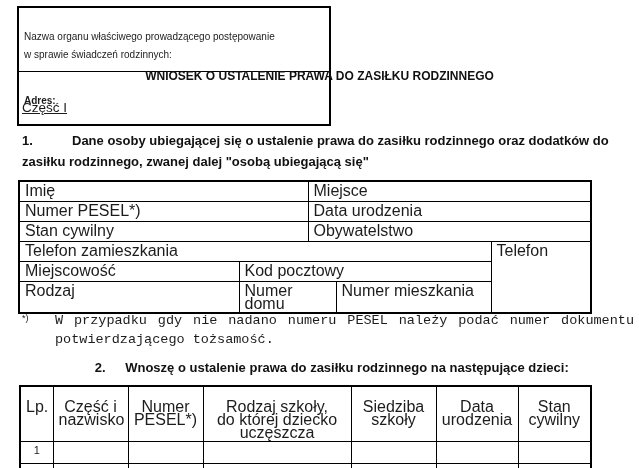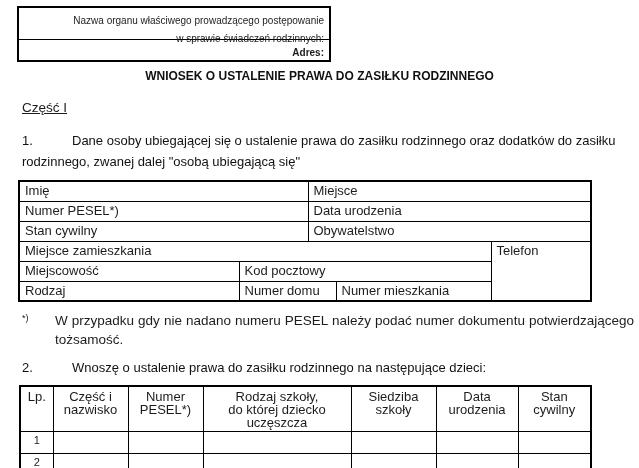--- a/index.html
+++ b/index.html
@@ -12,79 +12,79 @@
     color: #1c1c1c;
     font-family: "Liberation Sans", "DejaVu Sans", sans-serif;
   }
   .prewrap { white-space: pre-line; }
 
   
   .top-box {
     position: absolute; left: 17px; top: 6px; width: 310px;
     border: 2px solid #000;
   }
-  .top-box-cell { padding: 2px 5px; text-align: right; }
+  .top-box-cell { padding: 18px 5px; }
   .top-box-cell.authority { height: 27px; border-bottom: 1px solid #000; }
   .top-box-cell.address { height: 16px; font-weight: bold; }
   .small-label { font-size: 10px; line-height: 13px; }
 
   
   .title {
     position: absolute; left: 0; top: 66px; width: 639px;
     text-align: center; font-weight: bold; font-size: 12px; line-height: 20px;
     color: #111;
   }
 
   .part {
     position: absolute; left: 22px; top: 100px;
     font-size: 13.5px;
     text-decoration: underline;
   }
 
   .section {
     position: absolute; left: 22px; width: 600px;
-    font-weight: normal; font-size: 13px; line-height: 21px; color: #111;
+    font-weight: bold; font-size: 13px; line-height: 21px; color: #111;
   }
   .sec-num { display: inline-block; width: 50px; }
 
   
   table.grid {
     position: absolute;
     border-collapse: collapse;
     table-layout: fixed;
     border: 2px solid #000;
   }
   table.grid td, table.grid th {
     border: 1px solid #000;
     vertical-align: top;
     padding: 2px 5px;
-    font-size: 13px;
+    font-size: 16px;
     line-height: 13px;
     font-weight: normal;
     overflow: hidden;
   }
 
   table.applicant { left: 18px; top: 180px; width: 572px; }
   table.applicant tr { height: 20px; }
 
   
   .footnote {
     position: absolute; left: 22px; top: 311px; width: 612px;
     display: flex; font-size: 13.5px; line-height: 19px;
   }
   .footnote .marker {
     width: 33px; flex: 0 0 33px;
     font-size: 9px; line-height: 12px; padding-top: 1px;
   }
-  .footnote .fn-text { flex: 1; text-align: justify; }
+  .footnote .fn-text { flex: 1; text-align: justify; font-family: Liberation Mono, monospace; }
 
   
   table.children { left: 19px; top: 385px; width: 571px; }
   table.children th {
-    padding-top: 3px; height: 27px; white-space: pre-line;
+    padding-top: 13px; height: 27px; white-space: pre-line;
   }
   table.children td { height: 17px; text-align: center; font-size: 11px; }
 </style>
 </head>
 <body>
 
 <div class="page">
 
   <div class="top-box">
     <div class="top-box-cell authority">
@@ -134,21 +134,21 @@
     <tr>
       <td colspan="2">
         <span>Stan cywilny</span>
       </td>
       <td colspan="3">
         <span>Obywatelstwo</span>
       </td>
     </tr>
     <tr>
       <td colspan="4">
-        <span>Miejsce zamieszkania</span>
+        <span>Telefon zamieszkania</span>
       </td>
       <td rowspan="3">
         <span>Telefon</span>
       </td>
     </tr>
     <tr>
       <td>
         <span>Miejscowość</span>
       </td>
       <td colspan="3">
@@ -167,21 +167,21 @@
       </td>
     </tr>
   </tbody>
     </table>
 
   <div class="footnote">
     <span class="marker">*)</span>
     <span class="fn-text">W przypadku gdy nie nadano numeru PESEL należy podać numer dokumentu potwierdzającego tożsamość.</span>
   </div>
 
-  <div class="section" style="top:357px;">
+  <div class="section" style="top:357px;text-align:center;">
     <span class="sec-num">2.</span><span>Wnoszę o ustalenie prawa do zasiłku rodzinnego na następujące dzieci:</span>
   </div>
 
   <table class="grid children">
     <colgroup>
       <col style="width:33px">
         <col style="width:75px">
         <col style="width:75px">
         <col style="width:148px">
         <col style="width:85px">

